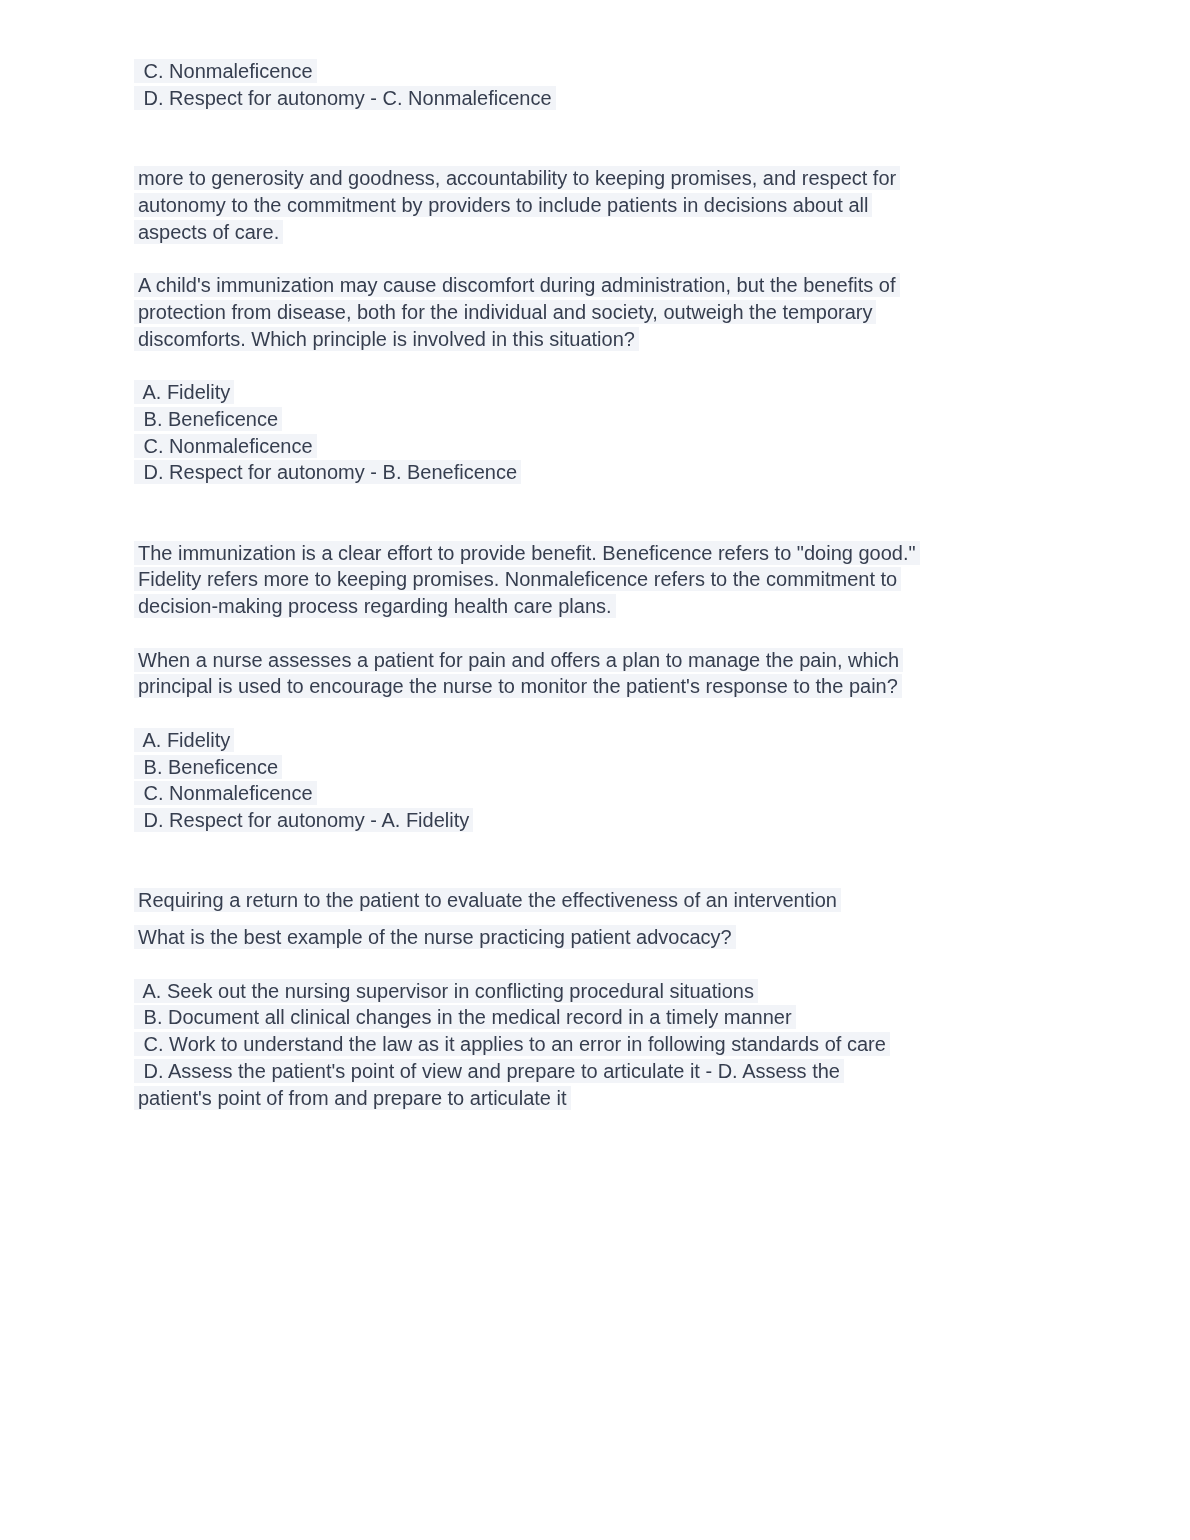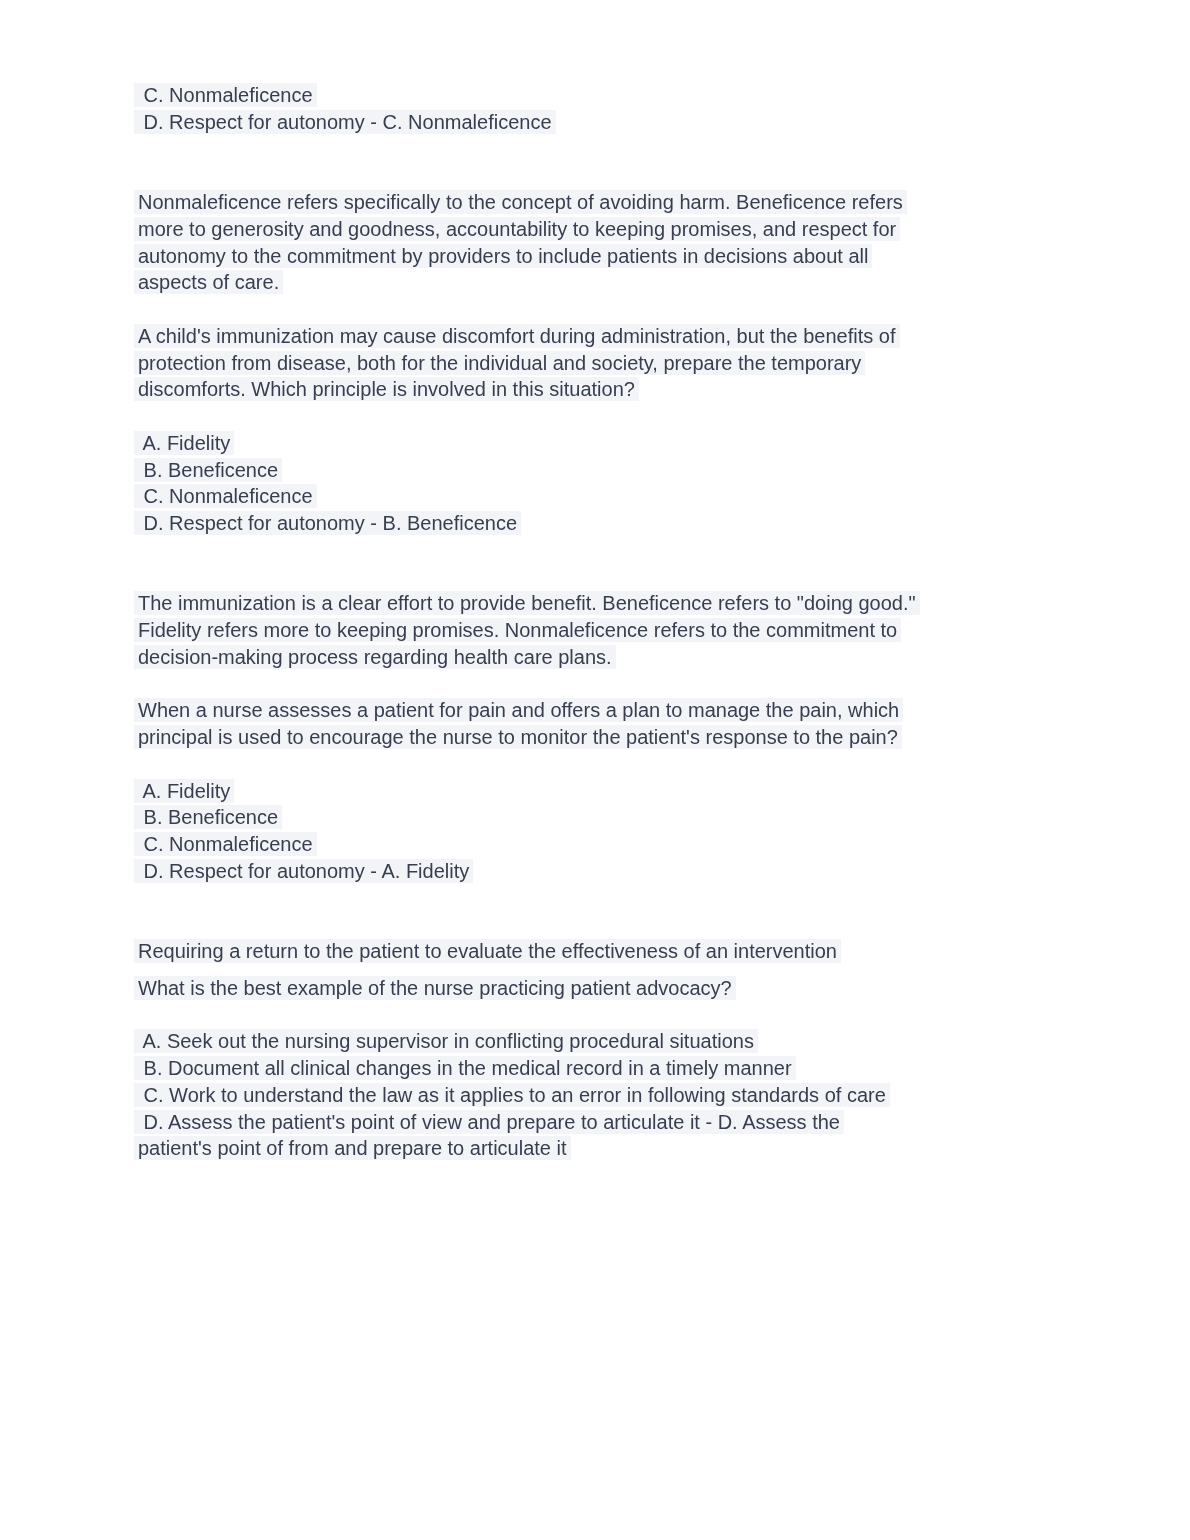--- a/index.html
+++ b/index.html
@@ -16,21 +16,21 @@
   }
   .doc-page {
     position: absolute;
     top: 0;
     left: 0;
     width: 1190px;
     height: 1540px;
     background: #ffffff;
   }
   .doc-body {
-    padding: 82px 55px 0 134px;
+    padding: 58px 55px 0 134px;
     color: #363e4f;
     font-size: 20px;
   }
   .block {
     margin: 0;
   }
   .line {
     line-height: 26.75px;
     height: 26.75px;
     white-space: pre;
@@ -44,28 +44,27 @@
 </head>
 <body>
 
 <div class="doc-page">
   <div class="doc-body">
       <div class="block options" style="margin-bottom: 53.5px;">
         <div class="line"><span class="hl"> C. Nonmaleficence</span></div>
         <div class="line"><span class="hl"> D. Respect for autonomy - C. Nonmaleficence</span></div>
       </div>
       <div class="block paragraph" style="margin-bottom: 26.75px;">
-        <div class="line"><span class="hl">Nonmaleficence refers specifically to the concept of avoiding harm. Beneficence refers</span></div>
         <div class="line"><span class="hl">more to generosity and goodness, accountability to keeping promises, and respect for</span></div>
         <div class="line"><span class="hl">autonomy to the commitment by providers to include patients in decisions about all</span></div>
         <div class="line"><span class="hl">aspects of care.</span></div>
       </div>
       <div class="block paragraph" style="margin-bottom: 26.75px;">
         <div class="line"><span class="hl">A child's immunization may cause discomfort during administration, but the benefits of</span></div>
-        <div class="line"><span class="hl">protection from disease, both for the individual and society, prepare the temporary</span></div>
+        <div class="line"><span class="hl">protection from disease, both for the individual and society, outweigh the temporary</span></div>
         <div class="line"><span class="hl">discomforts. Which principle is involved in this situation?</span></div>
       </div>
       <div class="block options" style="margin-bottom: 53.5px;">
         <div class="line"><span class="hl"> A. Fidelity</span></div>
         <div class="line"><span class="hl"> B. Beneficence</span></div>
         <div class="line"><span class="hl"> C. Nonmaleficence</span></div>
         <div class="line"><span class="hl"> D. Respect for autonomy - B. Beneficence</span></div>
       </div>
       <div class="block paragraph" style="margin-bottom: 26.75px;">
         <div class="line"><span class="hl">The immunization is a clear effort to provide benefit. Beneficence refers to "doing good."</span></div>

